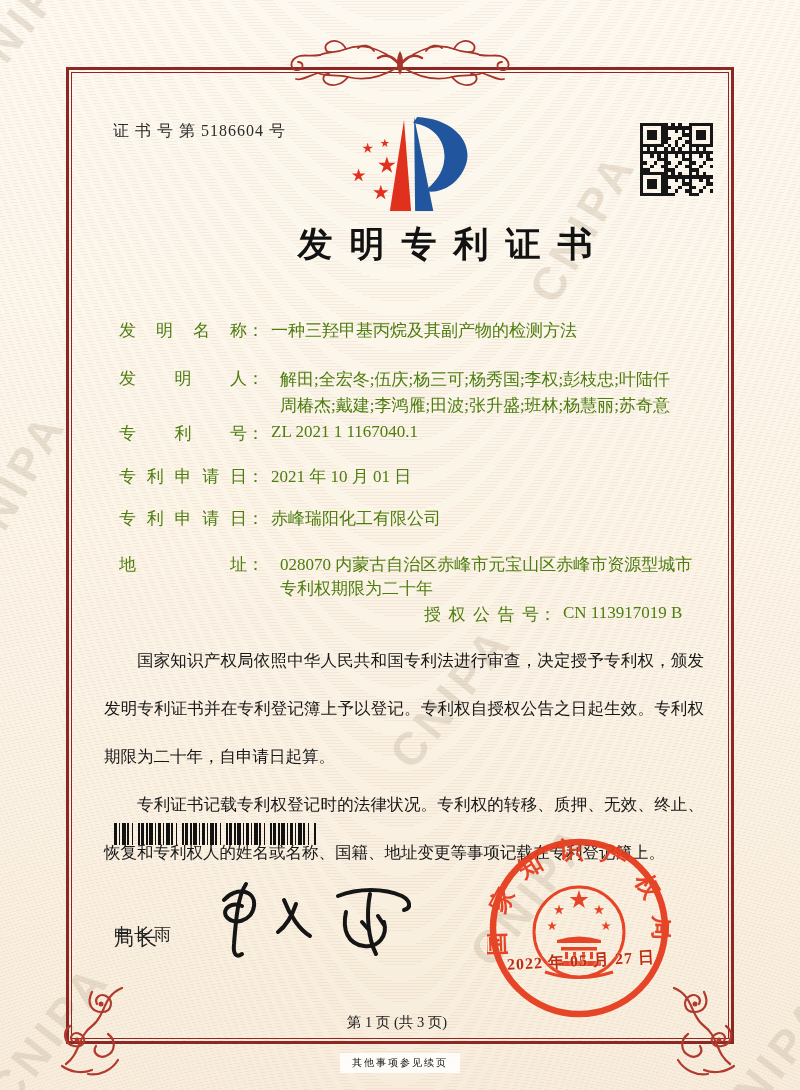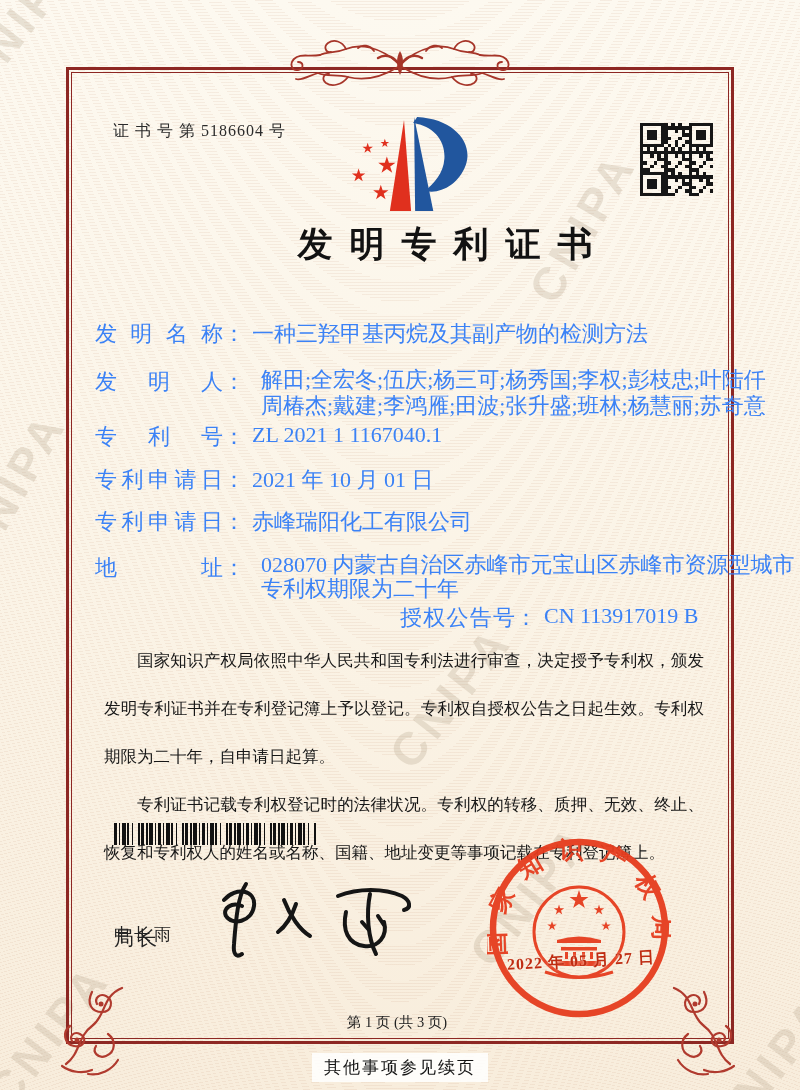--- a/index.html
+++ b/index.html
@@ -28,21 +28,21 @@
   .corner-bl { left:52px; top:982px; }
   .corner-br { left:664px; top:982px; transform:scaleX(-1); }
 
   .certno { position:absolute; left:113px; top:121px; font-size:16px; color:#2b2b2b; letter-spacing:1px; }
   .logo { position:absolute; left:336px; top:110px; width:132px; height:106px; }
   .qr { position:absolute; left:640px; top:123px; width:73px; height:73px; }
 
   .title { position:absolute; left:66px; top:221px; width:662px; text-align:center;
     font-size:35px; font-weight:bold; letter-spacing:17px; text-indent:17px; color:#121212;padding-left:48px; }
 
-  .row { position:absolute; left:95px; font-size:22px; color:#3b82f6; white-space:nowrap; }
+  .row { position:absolute; left:119px; font-size:17px; color:#4d7c0f; white-space:nowrap; }
   .flabel { display:inline-block; width:128px; text-align:justify; text-align-last:justify; vertical-align:top; }
   .fcolon { display:inline-block; vertical-align:top; }
   .fval { display:inline-block; vertical-align:top; margin-left:7px; }
   .vlines { display:inline-block; vertical-align:top; margin-left:16px; }
   .vlines div { line-height:26px; }
   .addr div { line-height:24px; }
   .g2 { position:absolute; left:305px; top:0; }
   .g2 .flabel { width:115px; }
 
   .row-name { top:319px; }
@@ -66,21 +66,21 @@
   .autograph { position:absolute; left:212px; top:866px; width:215px; height:100px; }
 
   .seal { position:absolute; left:487px; top:836px; width:184px; height:184px; opacity:0.95; }
   .seal-date { position:absolute; left:497px; top:951px; width:168px; text-align:center;
     font-size:16px; font-weight:bold; color:#bf2c12; letter-spacing:1px;
     transform:rotate(-3deg); text-shadow:0 0 3px rgba(252,246,234,0.85); }
 
   .page-num { position:absolute; left:66px; top:1013px; width:662px; text-align:center;
     font-size:14.5px; color:#222; }
   .note-band { position:absolute; left:50%; transform:translateX(-50%); top:1053px;
-    background:rgba(255,255,255,0.85); padding:3px 12px; font-size:17px;
+    background:rgba(255,255,255,0.85); padding:3px 12px; font-size:10px;
     letter-spacing:2px; color:#141414; white-space:nowrap; }
 </style>
 </head>
 <body>
 
 <div class="texture"></div>
 
 <div class="wm" style="left:-62px; top:-6px;">CNIPA</div>
 <div class="wm" style="left:500px; top:200px; transform:rotate(-60deg);">CNIPA</div>
 <div class="wm" style="left:-70px; top:460px; transform:rotate(-60deg);">CNIPA</div>

